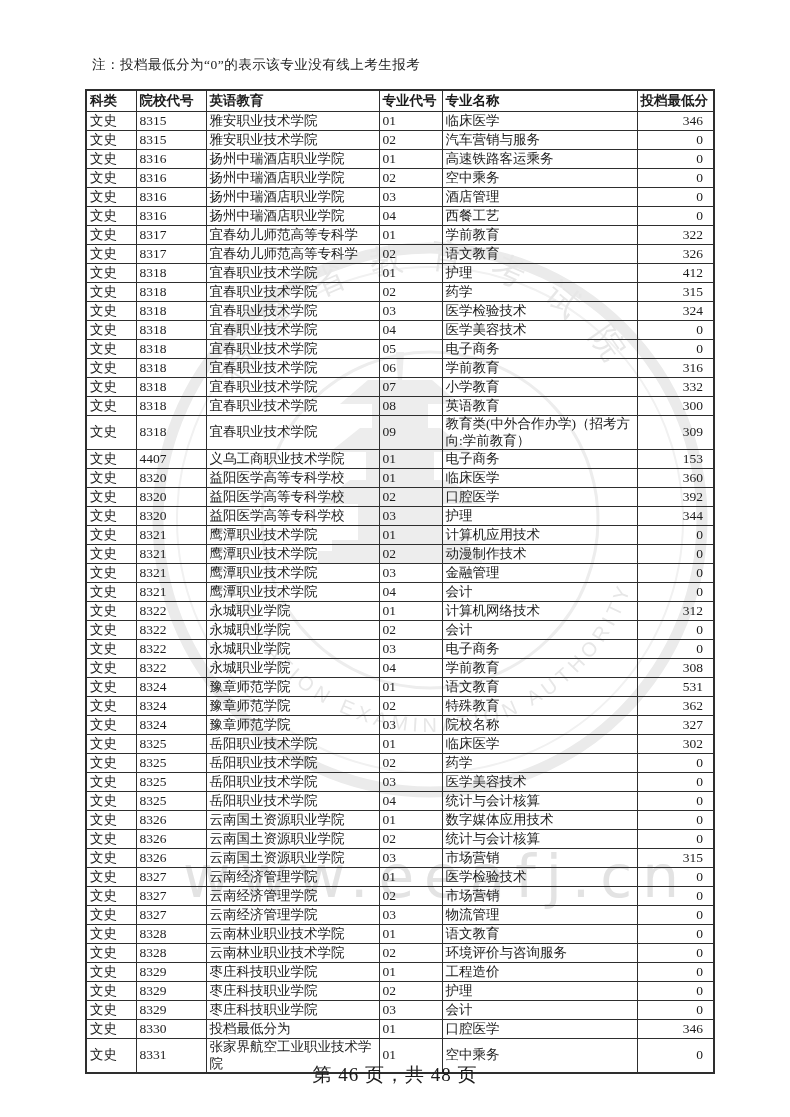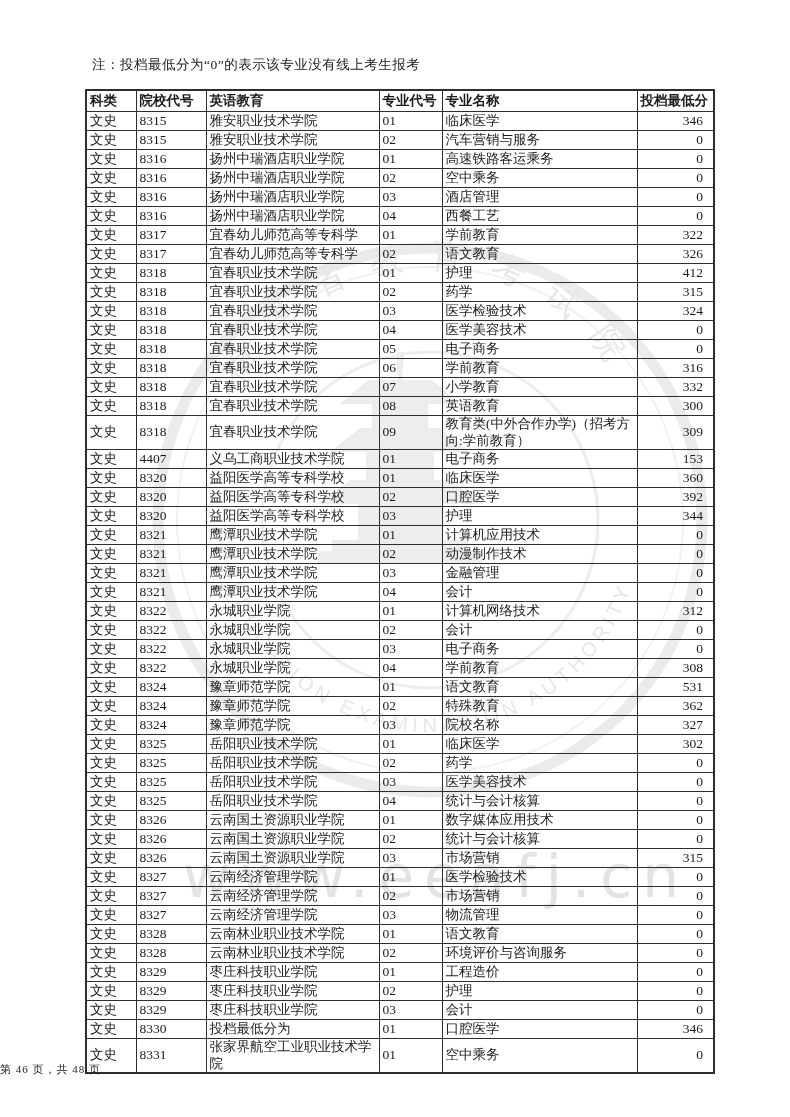--- a/index.html
+++ b/index.html
@@ -26,21 +26,21 @@
     line-height:16.5px;
     vertical-align:middle;
     text-align:left;
     font-weight:normal;
     word-break:break-all;
   }
   .scores thead th { height:20px;font-weight:bold; }
   .scores td.score { text-align:right; padding-right:10px; }
   .footer {
     position:absolute; left:0; right:0; top:1062px; z-index:2;
-    text-align:left; font-size:11px; letter-spacing:1px;
+    text-align:center; font-size:19px; letter-spacing:1px;
   }
   .wm-ring-cn { font-size:33px; letter-spacing:26px; fill:#e7e7e7; font-family:"Liberation Serif",serif; }
   .wm-ring-en { font-size:20px; letter-spacing:5px; fill:#e7e7e7; font-family:"Liberation Sans",sans-serif; }
   .wm-url { font-size:58px; letter-spacing:10px; fill:#e3e3e3; font-family:"DejaVu Sans","Liberation Sans",sans-serif; }
 </style>
 </head>
 <body>
 
 <div class="page">
 

